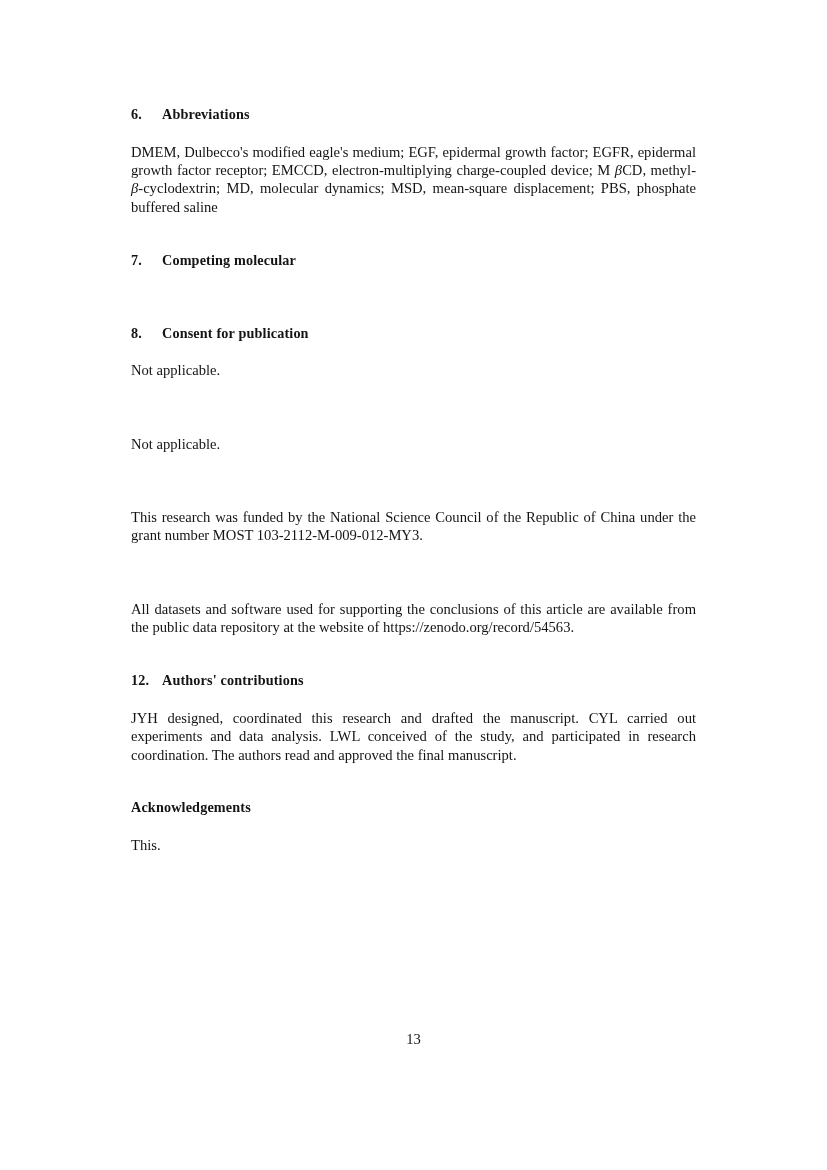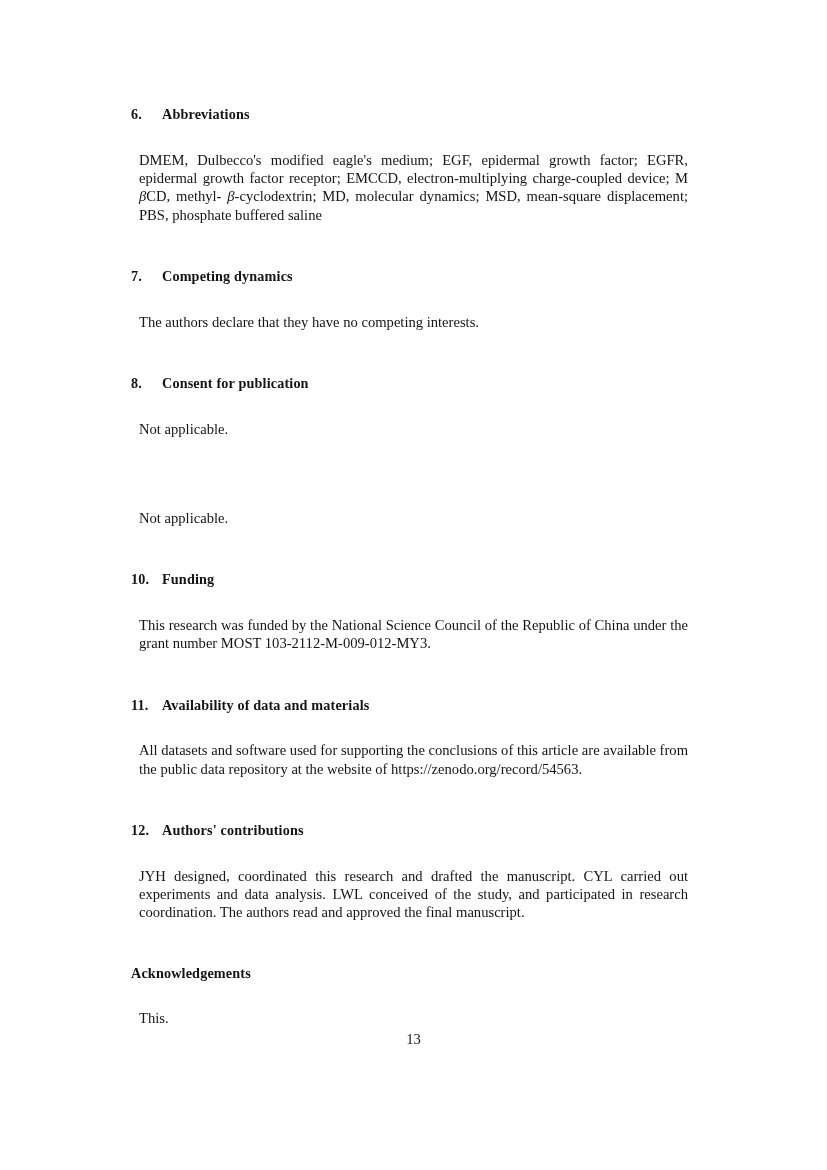--- a/index.html
+++ b/index.html
@@ -39,21 +39,21 @@
     min-width: 31px;
   }
   .heading .title {
     display: inline;
   }
   .body {
     font-size: 14.6px;
     line-height: 18.3px;
     text-align: justify;
     text-justify: inter-word;
-    margin: 8px;
+    margin: 0;
     hyphens: manual;
   }
   .gap-h2b { height: 19px; }
   .gap-b2h { height: 36px; }
   .gap-b2h-sm { height: 35px; }
   .ital { font-style: italic; font-family: "Liberation Serif", "DejaVu Serif", serif; }
   .pagenum {
     position: absolute;
     left: 0;
     top: 1030px;
@@ -72,52 +72,49 @@
 
     <div class="section">
       <div class="heading"><span class="num">6.</span><span class="title">Abbreviations</span></div>
       <div class="gap-h2b"></div>
       <p class="body">DMEM, Dulbecco's modified eagle's medium; EGF, epidermal growth factor; EGFR, epidermal growth factor receptor; EMCCD, electron-multiplying charge-coupled device; M <span class="ital">β</span>CD, methyl- <span class="ital">β</span>-cyclodextrin; MD, molecular dynamics; MSD, mean-square displacement; PBS, phosphate buffered saline</p>
     </div>
 
     <div class="gap-b2h"></div>
 
     <div class="section">
-      <div class="heading"><span class="num">7.</span><span class="title">Competing dynamics</span></div>
+      <div class="heading"><span class="num">7.</span><span class="title">Competing molecular</span></div>
       <div class="gap-h2b"></div>
-      <p class="body">The authors declare that they have no competing interests.</p>
     </div>
 
     <div class="gap-b2h"></div>
 
     <div class="section">
       <div class="heading"><span class="num">8.</span><span class="title">Consent for publication</span></div>
       <div class="gap-h2b"></div>
       <p class="body">Not applicable.</p>
     </div>
 
     <div class="gap-b2h"></div>
 
     <div class="section">
       <div class="gap-h2b"></div>
       <p class="body">Not applicable.</p>
     </div>
 
     <div class="gap-b2h"></div>
 
     <div class="section">
-      <div class="heading"><span class="num">10.</span><span class="title">Funding</span></div>
       <div class="gap-h2b"></div>
       <p class="body">This research was funded by the National Science Council of the Republic of China under the grant number MOST 103-2112-M-009-012-MY3.</p>
     </div>
 
     <div class="gap-b2h"></div>
 
     <div class="section">
-      <div class="heading"><span class="num">11.</span><span class="title">Availability of data and materials</span></div>
       <div class="gap-h2b"></div>
       <p class="body">All datasets and software used for supporting the conclusions of this article are available from the public data repository at the website of https://zenodo.org/record/54563.</p>
     </div>
 
     <div class="gap-b2h"></div>
 
     <div class="section">
       <div class="heading"><span class="num">12.</span><span class="title">Authors' contributions</span></div>
       <div class="gap-h2b"></div>
       <p class="body">JYH designed, coordinated this research and drafted the manuscript. CYL carried out experiments and data analysis. LWL conceived of the study, and participated in research coordination. The authors read and approved the final manuscript.</p>

